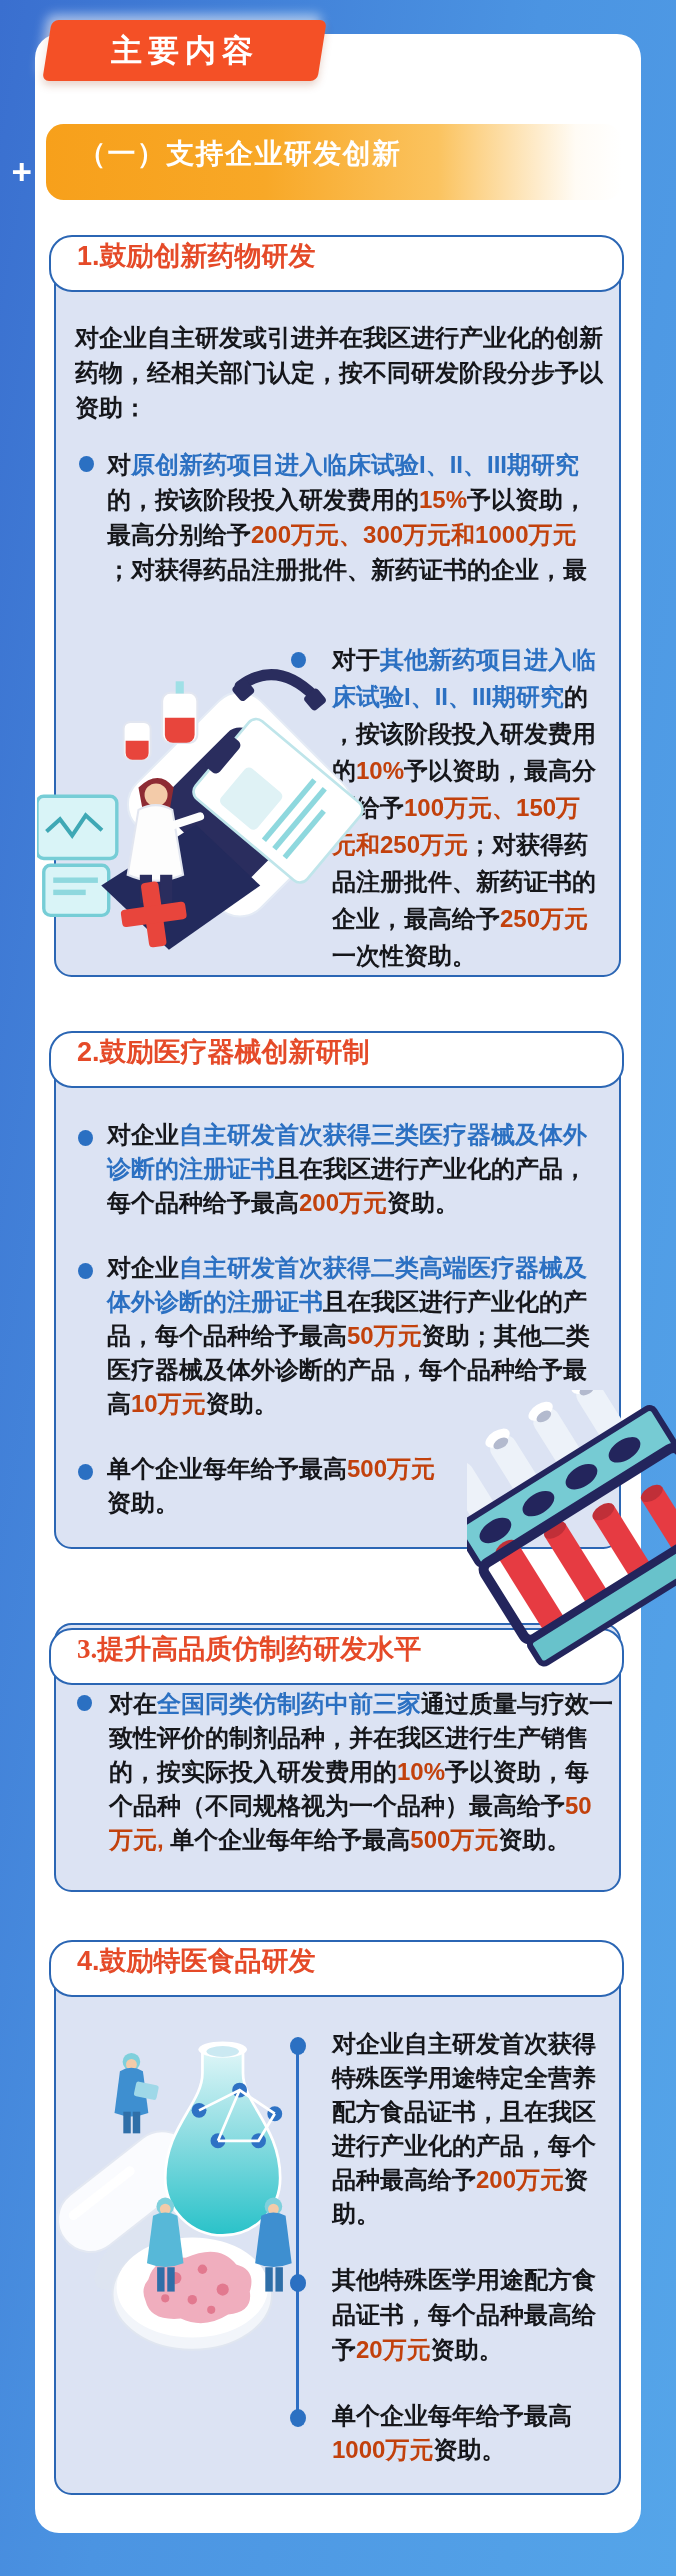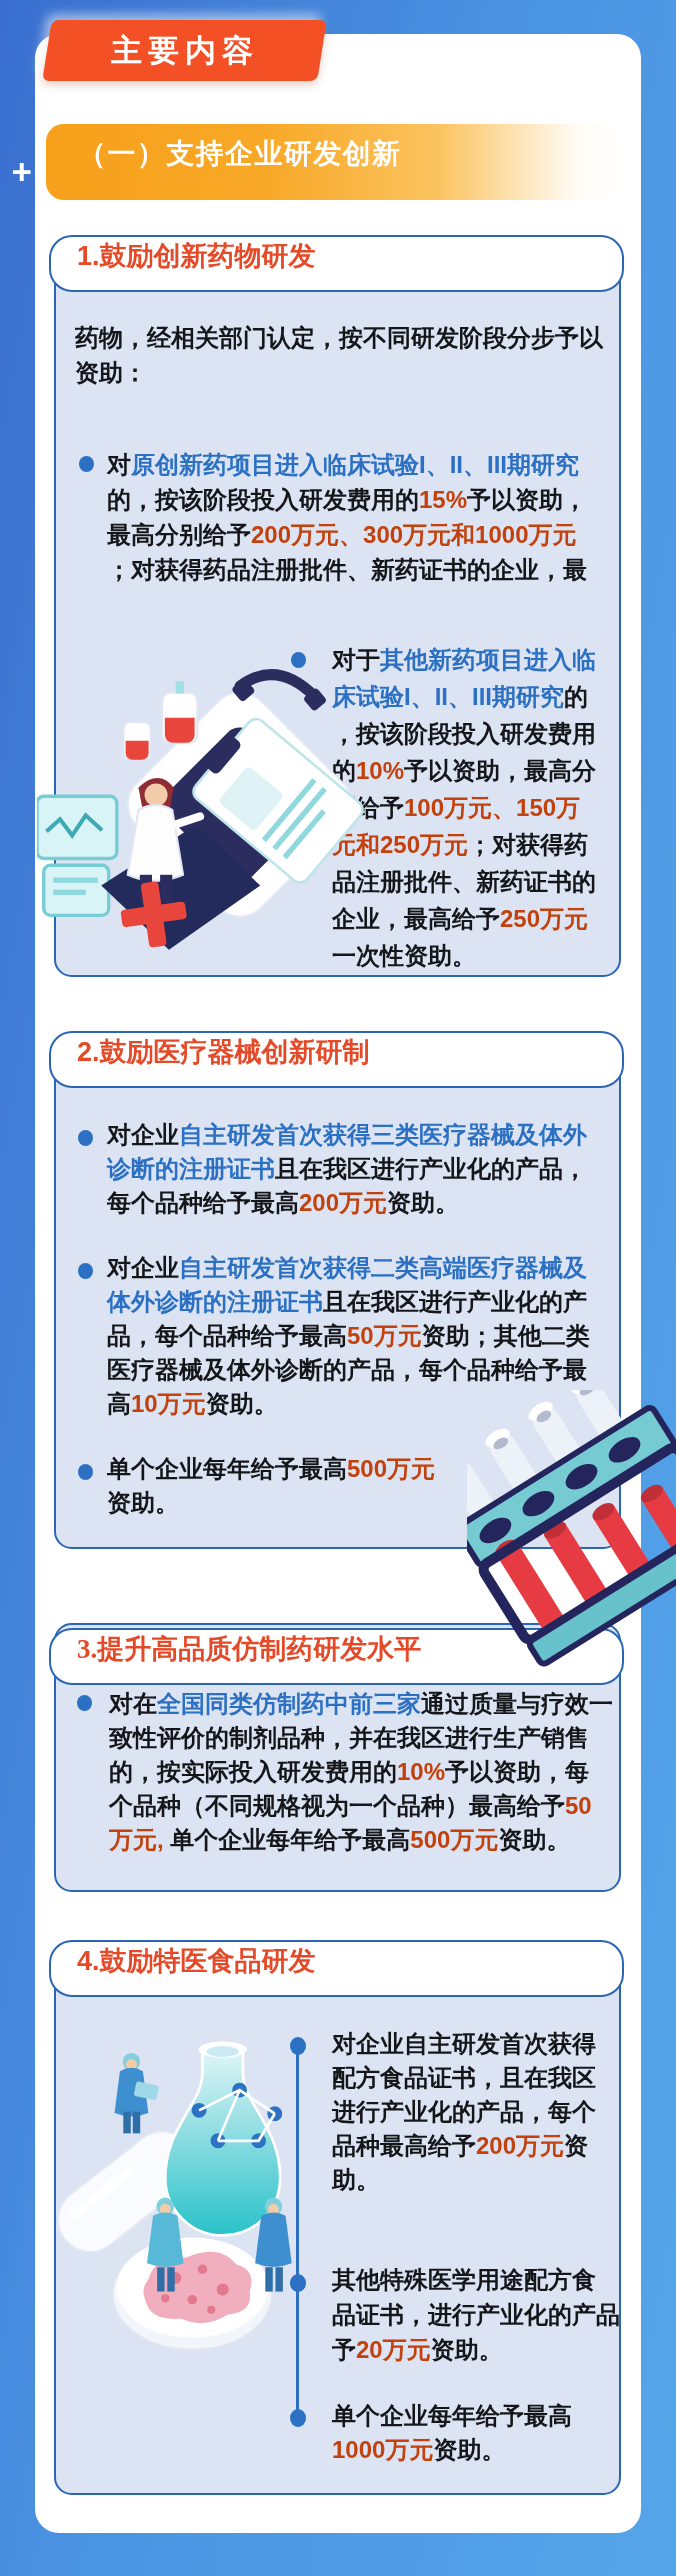--- a/index.html
+++ b/index.html
@@ -48,20 +48,21 @@
 
   <div class="orange-bar">
     <span>（一）支持企业研发创新</span>
   </div>
 
   <div class="pill" style="top:235px;">
     <span>1.鼓励创新药物研发</span>
   </div>
   <div class="panel" style="top:258px;height:719px;">
     <div class="txt" style="left:19px;top:60px;line-height:35px;">
+        <div class="line"><span class="seg-k">对企业自主研发或引进并在我区进行产业化的创新</span></div>
         <div class="line"><span class="seg-k">药物，经相关部门认定，按不同研发阶段分步予以</span></div>
         <div class="line"><span class="seg-k">资助：</span></div>
       </div>
     <div class="dot" style="left:23px;top:196px;"></div>
     <div class="txt" style="left:51px;top:187px;line-height:35px;">
         <div class="line"><span class="seg-k">对</span><span class="seg-b">原创新药项目进入临床试验I、II、III期研究</span></div>
         <div class="line"><span class="seg-k">的，按该阶段投入研发费用的</span><span class="seg-r">15%</span><span class="seg-k">予以资助，</span></div>
         <div class="line"><span class="seg-k">最高分别给予</span><span class="seg-r">200万元、300万元和1000万元</span></div>
         <div class="line"><span class="seg-k">；对获得药品注册批件、新药证书的企业，最</span></div>
       </div>
@@ -192,29 +193,30 @@
   </div>
 
   <div class="pill" style="top:1940px;">
     <span>4.鼓励特医食品研发</span>
   </div>
   <div class="panel" style="top:1963px;height:532px;">
     <div class="tline" style="left:240px;top:80px;height:376px;"></div>
     <div class="dot" style="left:234px;top:72px;width:15.6px;height:18px;"></div>
     <div class="txt" style="left:276px;top:62px;line-height:34px;">
         <div class="line"><span class="seg-k">对企业自主研发首次获得</span></div>
+        <div class="line"><span class="seg-k">特殊医学用途特定全营养</span></div>
         <div class="line"><span class="seg-k">配方食品证书，且在我区</span></div>
         <div class="line"><span class="seg-k">进行产业化的产品，每个</span></div>
         <div class="line"><span class="seg-k">品种最高给予</span><span class="seg-r">200万元</span><span class="seg-k">资</span></div>
         <div class="line"><span class="seg-k">助。</span></div>
       </div>
     <div class="dot" style="left:234px;top:309px;width:15.6px;height:18px;"></div>
     <div class="txt" style="left:276px;top:297px;line-height:35px;">
         <div class="line"><span class="seg-k">其他特殊医学用途配方食</span></div>
-        <div class="line"><span class="seg-k">品证书，进行产业化的产品</span></div>
+        <div class="line"><span class="seg-k">品证书，每个品种最高给</span></div>
         <div class="line"><span class="seg-k">予</span><span class="seg-r">20万元</span><span class="seg-k">资助。</span></div>
       </div>
     <div class="dot" style="left:234px;top:444px;width:15.6px;height:18px;"></div>
     <div class="txt" style="left:276px;top:434px;line-height:34px;">
         <div class="line"><span class="seg-k">单个企业每年给予最高</span></div>
         <div class="line"><span class="seg-r">1000万元</span><span class="seg-k">资助。</span></div>
       </div>
   </div>
 
   <svg class="illo" style="left:30px;top:2029px;" width="284" height="325" viewBox="0 0 420 480">

